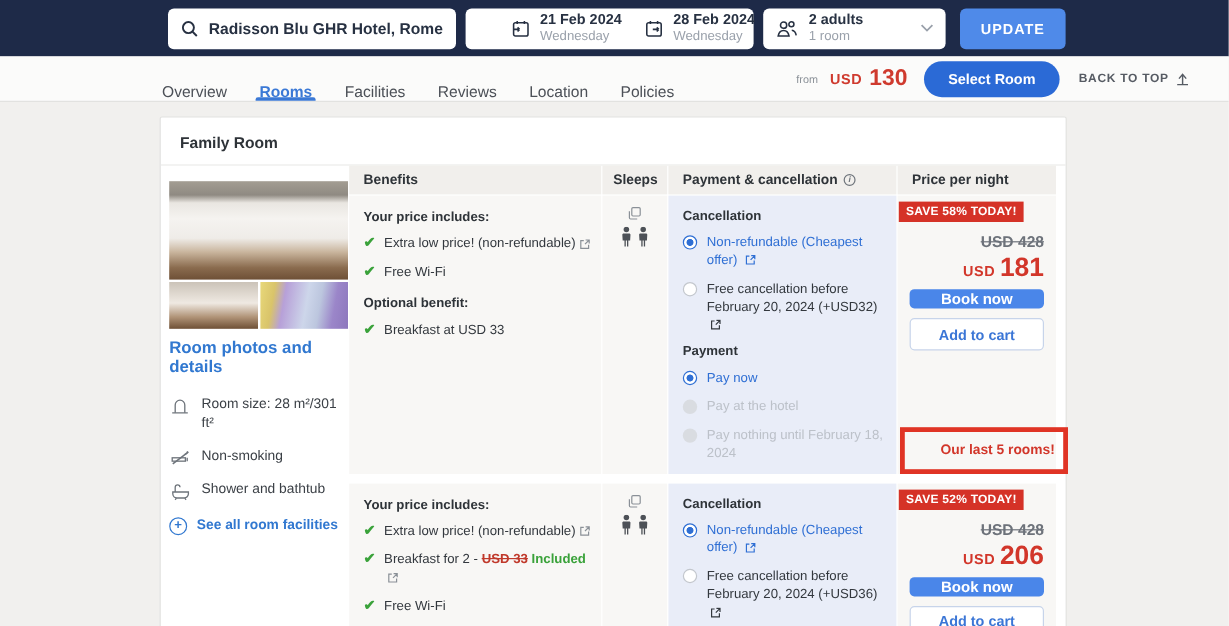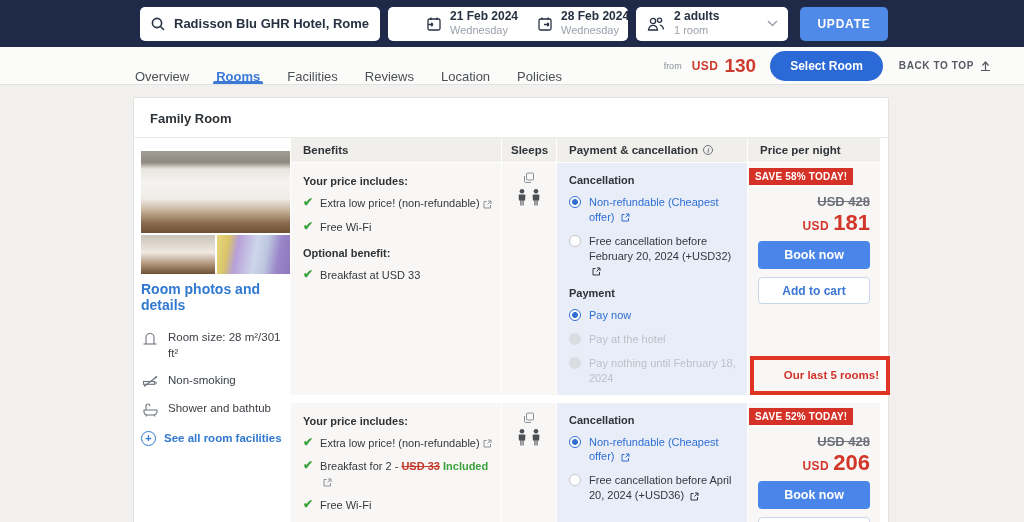--- a/index.html
+++ b/index.html
@@ -87,21 +87,21 @@
   .opt-blue { color:#2f6fd4; }
   .opt-dark { color:#33383e; }
   .opt-gray { color:#bcc1c9; }
   .pay-head2 { margin-top:3px; }
   
   .badge { position:absolute; left:1px; top:5px; background:#d53227; color:#fff; font-size:10px; font-weight:bold; padding:3px 6px; letter-spacing:.2px; white-space:nowrap; }
   .old-price { margin-top:31px; font-size:13px; font-weight:bold; color:#6d727a; text-decoration:line-through; }
   .new-price { margin-top:3px; color:#d2362a; display:flex; align-items:baseline; gap:4px; }
   .new-cur { font-size:12px; font-weight:bold; letter-spacing:.5px; }
   .new-amt { font-size:22px; font-weight:bold; line-height:1; }
-  .book-btn { width:100%; height:28px; margin-top:7px; background:#4a86e9; color:#fff; border:none; border-radius:4px; font-family:inherit; font-size:12.5px; font-weight:bold; cursor:pointer; }
+  .book-btn { width:100%; height:16px; margin-top:7px; background:#4a86e9; color:#fff; border:none; border-radius:4px; font-family:inherit; font-size:12.5px; font-weight:bold; cursor:pointer; }
   .cart-btn { width:100%; height:27px; margin-top:8px; background:#fff; color:#3b76d6; border:1px solid #c7d4ea; border-radius:4px; font-family:inherit; font-size:12px; font-weight:bold; cursor:pointer; }
   .scarcity { font-size:11.5px; font-weight:bold; color:#d2362a; }
   .scarcity-box { position:absolute; left:2px; right:-10px; bottom:0; height:39px; border:4px solid #e03425; display:flex; align-items:center; justify-content:flex-end; padding-right:7px; background:transparent; }
   svg { display:block; }
 </style>
 </head>
 <body>
 
 <header class="topbar">
   <div class="tb-box search-box">
@@ -391,21 +391,21 @@
             <div class="radio-opt">
               <span class="radio sel"></span>
               <span class="opt-blue"><span>Non-refundable (Cheapest offer)</span> <span class="ext-icon">
                     <svg width="9" height="9" viewBox="0 0 9 9" fill="none" stroke="#2f6fd4" stroke-width="1">
                       <path d="M3.5 1.5H1v6.5h6.5V5M5 1h3v3M8 1L4.5 4.5"></path>
                     </svg>
                   </span></span>
             </div>
             <div class="radio-opt">
               <span class="radio unsel"></span>
-              <span class="opt-dark"><span>Free cancellation before April 20, 2024 (+USD36)</span> <span class="ext-icon">
+              <span class="opt-dark"><span>Free cancellation before February 20, 2024 (+USD36)</span> <span class="ext-icon">
                     <svg width="9" height="9" viewBox="0 0 9 9" fill="none" stroke="#33383e" stroke-width="1">
                       <path d="M3.5 1.5H1v6.5h6.5V5M5 1h3v3M8 1L4.5 4.5"></path>
                     </svg>
                   </span></span>
             </div>
 
           </div>
           <div class="cell price">
             <span class="badge">SAVE 52% TODAY!</span>
             <div class="old-price">USD 428</div>

